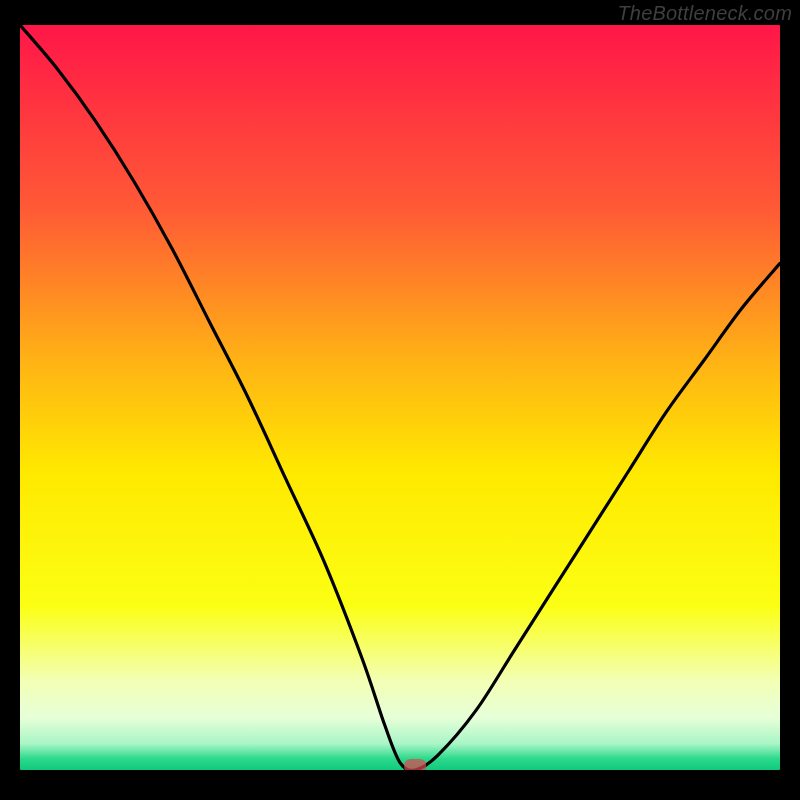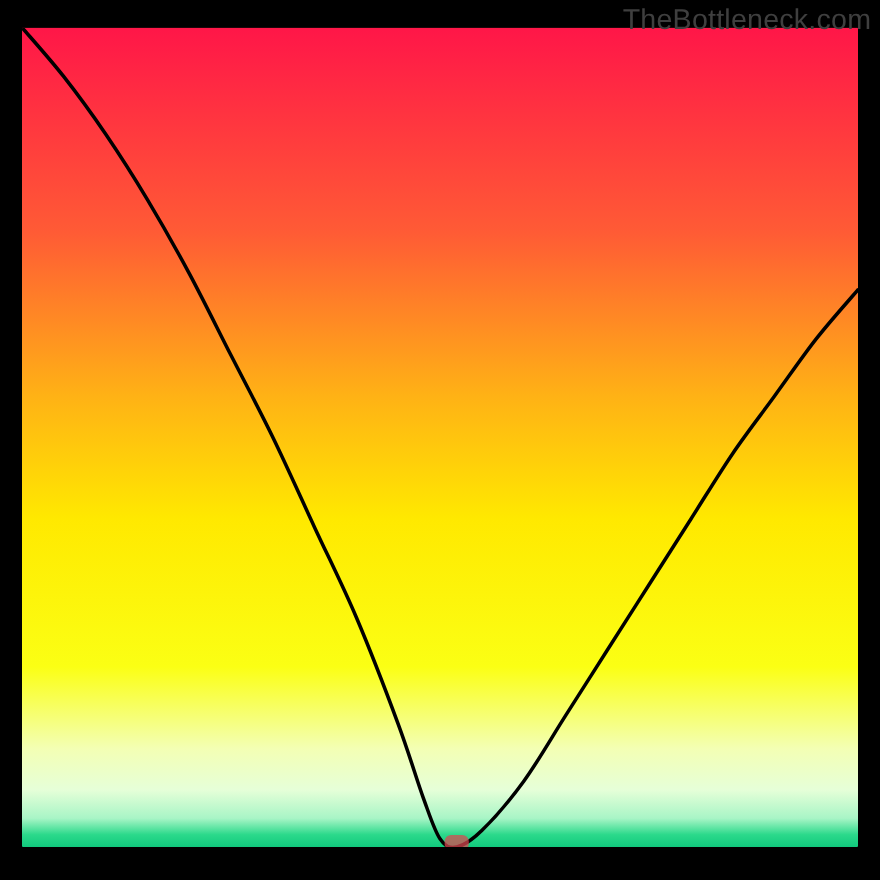--- a/index.html
+++ b/index.html
@@ -15,25 +15,26 @@
     position: relative;
     width: 800px;
     height: 800px;
     background: #000;
   }
   .watermark {
     position: absolute;
     top: 2px;
     right: 8px;
     color: #3f3f3f;
-    font-size: 26px;
+    font-size: 20px;
     font-weight: 400;
     letter-spacing: 0.2px;
     z-index: 10;
     user-select: none;
+    font-style: italic;
   }
   .plot-area {
     position: absolute;
     left: 20px;
     top: 25px;
     width: 760px;
     height: 745px;
     overflow: hidden;
     border-radius: 1px;
   }

